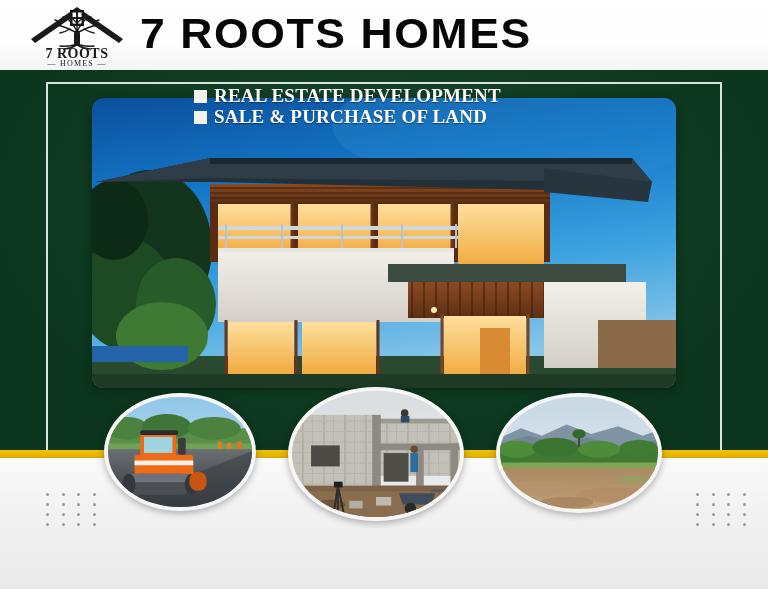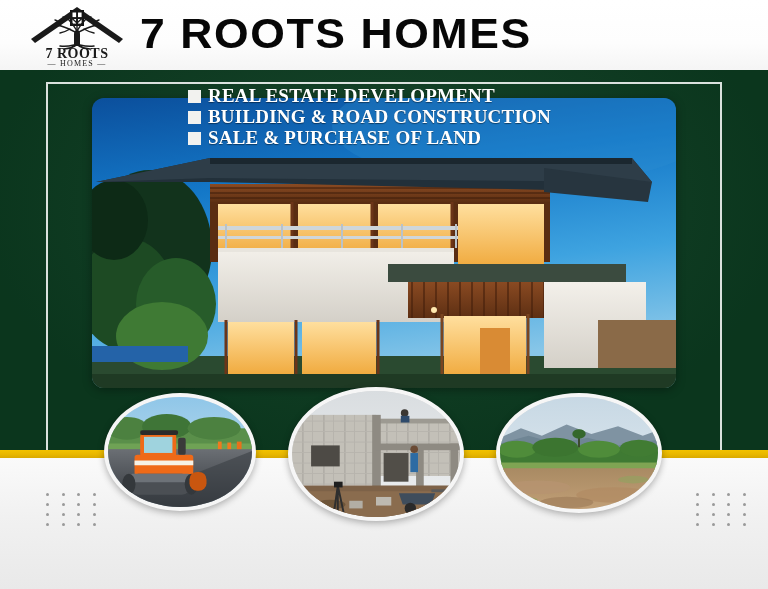--- a/index.html
+++ b/index.html
@@ -65,21 +65,21 @@
     left: 46px; top: 12px;
     width: 676px; height: 371px;
     border: 2px solid rgba(255,255,255,0.85);
     border-bottom: none;
     box-sizing: border-box;
   }
 
   
   .services {
     position: absolute;
-    left: 188px;
+    left: 194px;
     top: 16px;
     z-index: 4;
   }
   .service-row {
     display: flex;
     align-items: center;
     height: 20px;
     margin-bottom: 1px;
   }
   .bullet-sq {
@@ -213,24 +213,20 @@
 
     <div class="frame-border"></div>
 
     <div class="services">
 
       <div class="service-row">
         <span class="bullet-sq"></span>
         <span class="service-text">REAL ESTATE DEVELOPMENT</span>
       </div>
 
-      <div class="service-row">
-        <span class="bullet-sq"></span>
-        <span class="service-text">BUILDING &amp; ROAD CONSTRUCTION</span>
-      </div>
 
       <div class="service-row">
         <span class="bullet-sq"></span>
         <span class="service-text">SALE &amp; PURCHASE OF LAND</span>
       </div>
 
 
     </div>
   </div>
 

